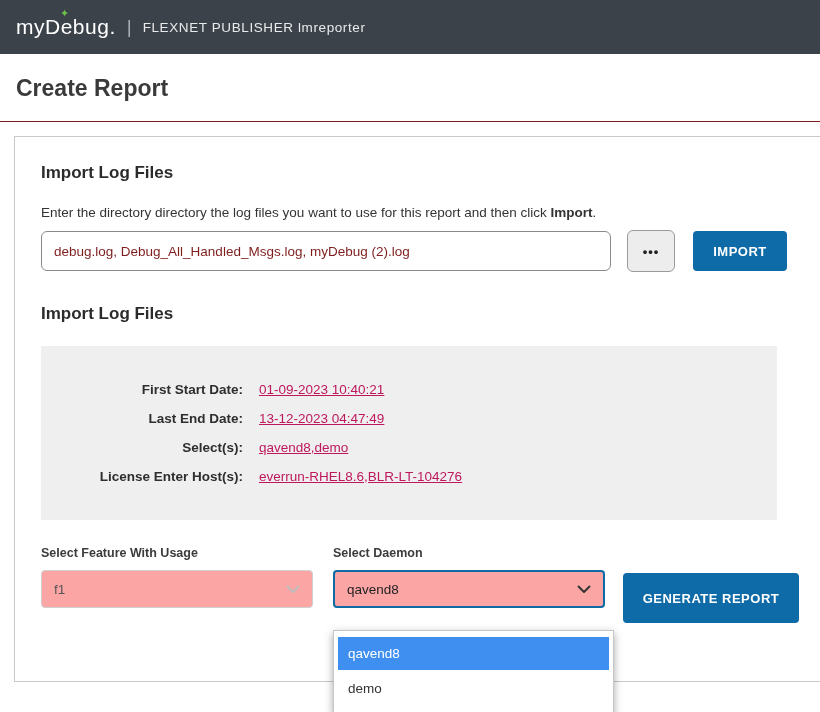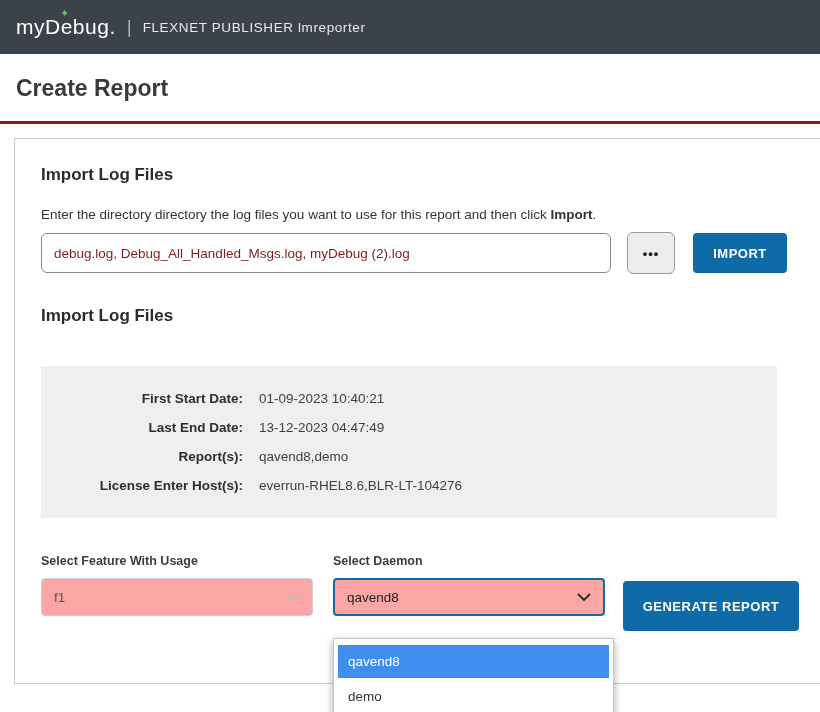--- a/index.html
+++ b/index.html
@@ -13,21 +13,21 @@
   .appbar {
     height:54px; background:#3b4249;
     display:flex; align-items:center; padding:0 16px;
   }
   .logo { position:relative; color:#ffffff; font-size:21px; letter-spacing:.5px; }
   .logo .spark { position:absolute; top:-8px; left:44px; color:#6cc24a; font-size:11px; }
   .appbar .divider { color:#aab0b6; margin:0 11px; font-size:19px; font-weight:300; }
   .product { color:#e8eaec; font-size:13.5px; letter-spacing:.6px; }
 
   
-  .page-title-wrap { padding:21px 16px 19px; border-bottom:3px solid #7f1d1d; background:#fff; }
+  .page-title-wrap { padding:21px 16px 19px; border-bottom:1px solid #7f1d1d; background:#fff; }
   .page-title { font-size:23px; font-weight:bold; color:#3a3a3a; }
 
   
   .card {
     margin:14px 0 0 14px; width:812px; height:546px;
     border:1px solid #c9c9c9; padding:26px; position:relative; background:#fff;
   }
   .section-h { font-size:17px; font-weight:bold; color:#2b2b2b; }
   .instruction { margin-top:22px; font-size:13.5px; color:#333; }
   .instruction b { font-weight:bold; }
@@ -47,28 +47,28 @@
   }
   .btn-primary {
     background:#0e6ba8; color:#fff; border:none; border-radius:4px;
     font-weight:bold; font-size:13px; letter-spacing:.5px; cursor:pointer;
     font-family:"Liberation Sans", sans-serif;
   }
   .import-btn { margin-left:18px; width:94px; height:40px; }
 
   .summary-h { margin-top:32px; }
   .summary {
-    margin-top:40px; background:#efefef; padding:18px 16px; width:736px;
+    margin-top:22px; background:#efefef; padding:29px 16px; width:736px;
   }
   .summary-row { display:flex; line-height:29px; font-size:13.5px; }
   .summary-row .s-label { width:186px; text-align:right; font-weight:bold; color:#2e2e2e; }
-  .summary-row .s-value { margin-left:16px; color:#404040; }
+  .summary-row .s-value { margin-left:16px; color:#be185d;text-decoration:underline; }
 
   
-  .form-row { margin-top:36px; display:flex; align-items:flex-start; }
+  .form-row { margin-top:26px; display:flex; align-items:flex-start; }
   .field-group { width:281px; position:relative; }
   .field-group + .field-group { margin-left:20px; }
   .fg-label { font-size:12.5px; font-weight:bold; color:#3c3c3c; }
   .selectbox {
     margin-top:10px; height:38px; border:1px solid #cfcfcf; border-radius:4px;
     display:flex; align-items:center; justify-content:space-between;
     padding:0 12px; font-size:13.5px; color:#555; background:#fca5a5; cursor:pointer;
   }
   .selectbox.focused { border:2px solid #0e6ba8; color:#222; }
   .generate-btn { margin-left:18px; margin-top:27px; width:182px; height:50px; }
@@ -120,21 +120,21 @@
   <div class="summary">
     <div class="summary-row">
       <span class="s-label">First Start Date:</span>
       <span class="s-value">01-09-2023 10:40:21</span>
     </div>
     <div class="summary-row">
       <span class="s-label">Last End Date:</span>
       <span class="s-value">13-12-2023 04:47:49</span>
     </div>
     <div class="summary-row">
-      <span class="s-label">Report(s):</span>
+      <span class="s-label">Select(s):</span>
       <span class="s-value">qavend8,demo</span>
     </div>
     <div class="summary-row">
       <span class="s-label">License Enter Host(s):</span>
       <span class="s-value">everrun-RHEL8.6,BLR-LT-104276</span>
     </div>
   </div>
 
   <div class="form-row">
 

